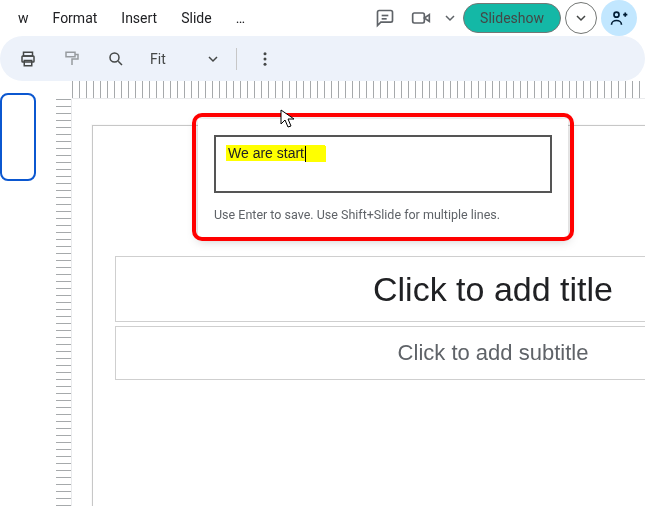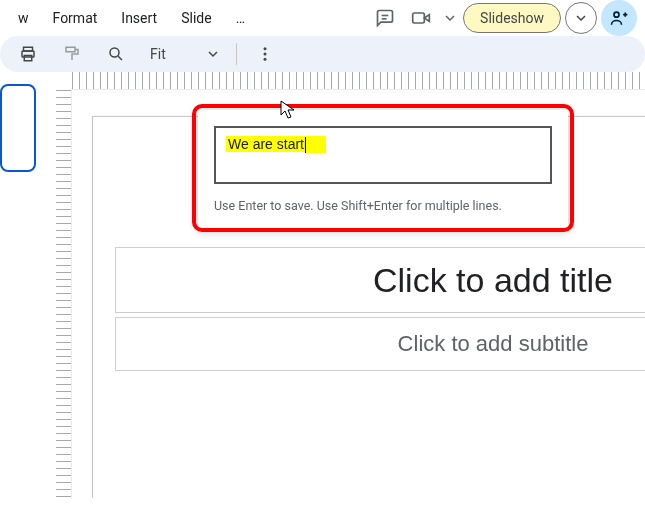--- a/index.html
+++ b/index.html
@@ -35,21 +35,21 @@
   }
   .btn-group { display: flex; align-items: center; gap: 4px; }
   .slideshow-btn {
     border: 1px solid #747775;
     border-radius: 20px;
     padding: 6px 16px;
     font-size: 14px;
     color: #444746;
     display: flex; align-items: flex-end; gap: 4px;
     cursor: pointer;
-    background: #fef9c3;
+    background: #14b8a6;
   }
   .slideshow-drop {
     border: 1px solid #747775;
     border-radius: 50%;
     width: 32px; height: 32px;
     display: flex; align-items: center; justify-content: center;
     cursor: pointer;
     color: #444746;
   }
   .share-btn {
@@ -57,21 +57,21 @@
     border-radius: 50%;
     background: #c2e7ff;
     display: flex; align-items: center; justify-content: center;
     cursor: pointer;
     color: #001d35;
   }
   .toolbar {
     background: #edf2fa;
     border-radius: 24px;
     margin: 0;
-    height: 36px;
+    height: 45px;
     display: flex;
     align-items: center;
     padding: 0 12px;
     gap: 12px;
   }
   .toolbar .divider {
     width: 1px; height: 22px; background: #c7c7c7;
   }
   .zoom-combo {
     display: flex; align-items: center; gap: 2px;
@@ -295,21 +295,21 @@
 
     <div class="slide">
       <div class="title-box">Click to add title</div>
       <div class="subtitle-box">Click to add subtitle</div>
     </div>
 
     <div class="speaker-popup">
       <div class="notes-input">
         <span class="typed">We are starting</span><span class="caret"></span><span class="yellow-caret-area"></span>
       </div>
-      <div class="hint">Use Enter to save. Use Shift+Enter for multiple lines.</div>
+      <div class="hint">Use Enter to save. Use Shift+Slide for multiple lines.</div>
     </div>
 
     <div class="highlight-box"></div>
 
     <div class="cursor">
       <svg width="16" height="20" viewBox="0 0 16 20">
           <path d="M1 1l0 14 4-4 3 7 3-1-3-7 6 0z" fill="#fff" stroke="#000" stroke-width="1"></path>
         </svg>
     </div>
   </div>

